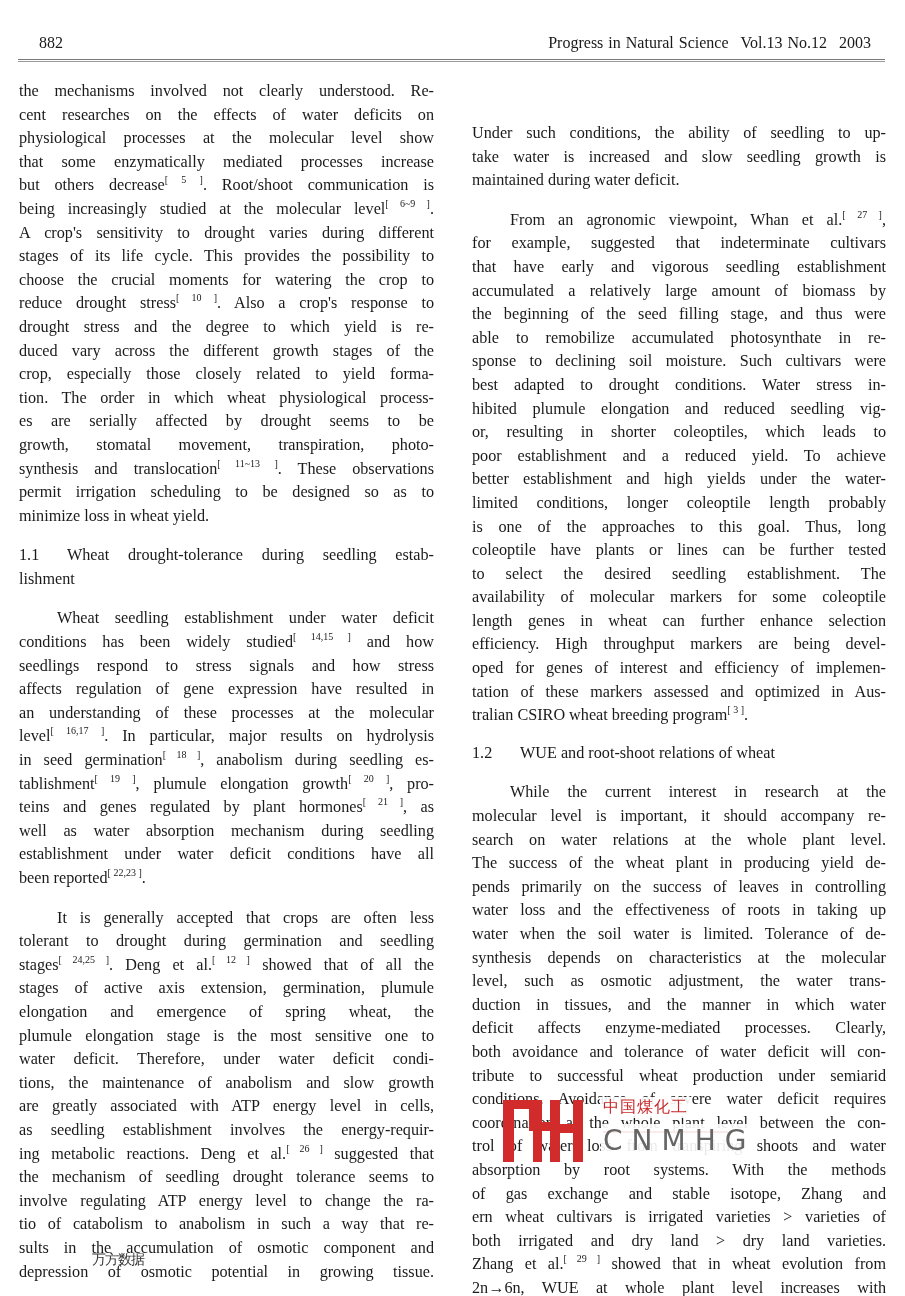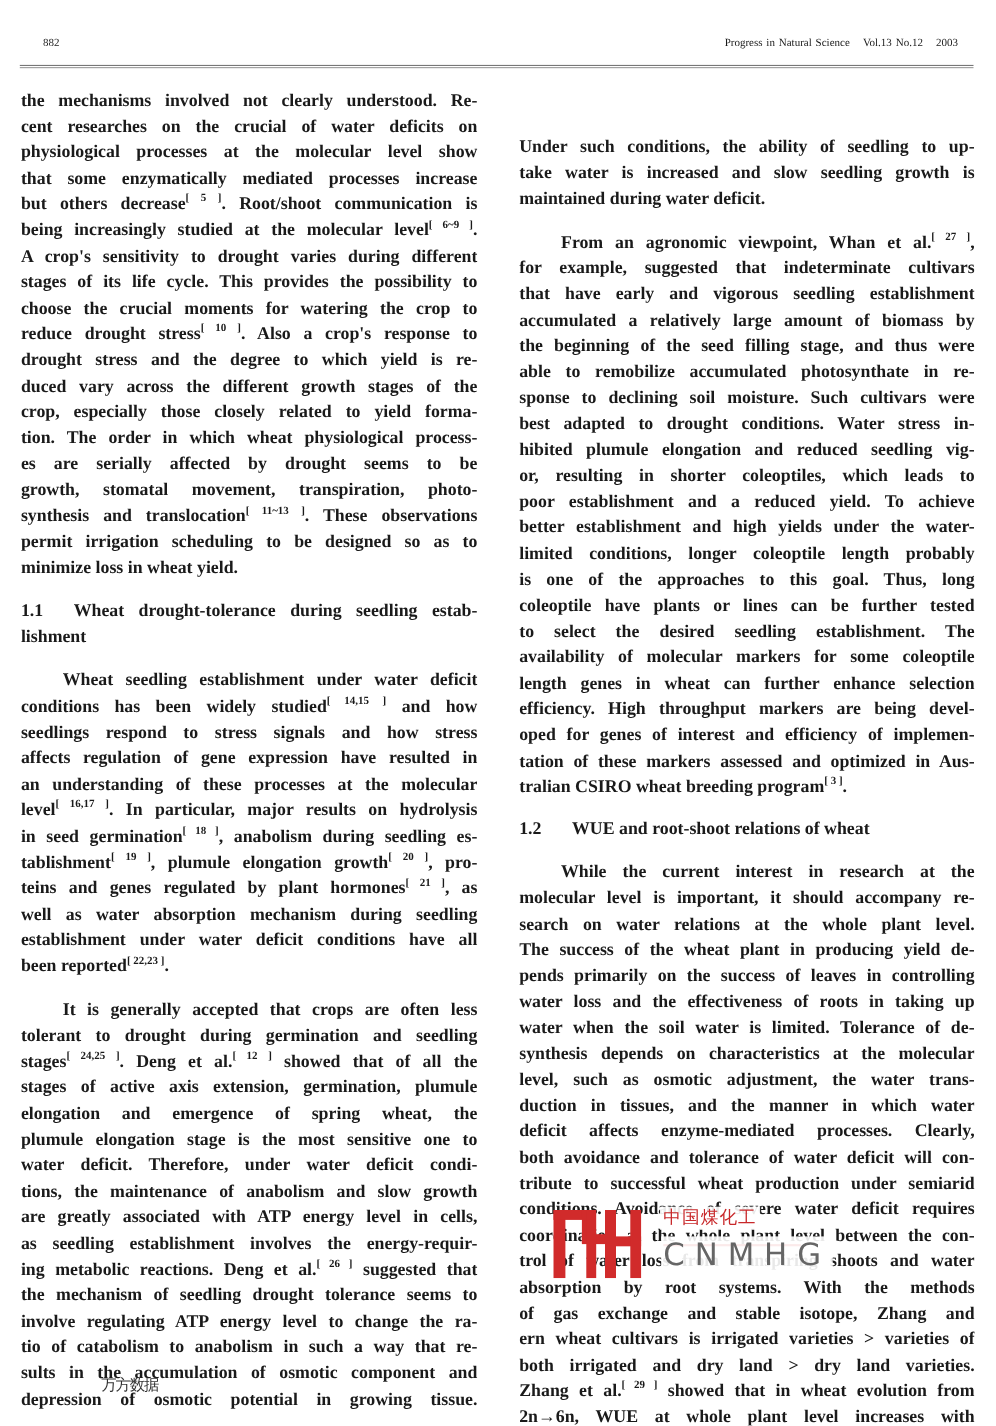--- a/index.html
+++ b/index.html
@@ -1,23 +1,23 @@
 <!DOCTYPE html>
 <html><head>
 <meta charset="utf-8">
 <style>
   html, body { margin: 0; padding: 0; background: #ffffff; }
   body { width: 905px; height: 1296px; position: relative; overflow: hidden; color: #1a1a1a;
          font-family: "Liberation Serif", "DejaVu Serif", serif; }
-  .running-head { position: absolute; left: 20px; right: 20px; top: 34px; height: 18px; font-size: 10px; }
+  .running-head { position: absolute; left: 20px; right: 20px; top: 34px; height: 18px; font-size: 16px; }
   .running-head .pg { position: absolute; left: 19px; top: 0; }
   .running-head .jr { position: absolute; right: 14px; top: 0; word-spacing: 1px; }
   .running-head .jr span + span { margin-left: 12px; }
   .head-rule { position: absolute; left: 18px; right: 20px; top: 59px; height: 1px; border-top: 1px solid #777; border-bottom: 1px solid #999; }
-  .col { position: absolute; top: 80px; font-size: 16.2px; font-weight: bold; }
+  .col { position: absolute; top: 80px; font-size: 16.2px; }
   .col.left { left: 19px; width: 415px; }
   .col.right { left: 472px; width: 414px; margin-top: 42px; }
   .ln { height: 23.6px; line-height: 23.6px; white-space: nowrap; text-align: justify; text-align-last: justify; overflow: hidden; }
   .ln.last { text-align-last: left; }
   .ln.indent { padding-left: 38px; }
   .gap { height: 16px; }
   .gap-s { height: 14px; }
   sup { font-size: 10px; line-height: 0; vertical-align: 7px; }
   .sec-num { display: inline-block; width: 48px; }
   .logo { position: absolute; left: 503px; top: 1100px; width: 230px; height: 66px; }
@@ -32,21 +32,21 @@
 
 <div class="running-head">
   <span class="pg">882</span>
   <span class="jr"><span>Progress in Natural Science</span><span>Vol.13 No.12</span><span>2003</span></span>
 </div>
 <div class="head-rule"></div>
 
 <div class="col left">
   <div>
       <div class="ln"><span>the mechanisms involved not clearly understood. Re-</span></div>
-      <div class="ln"><span>cent researches on the crucial of water deficits on</span></div>
+      <div class="ln"><span>cent researches on the effects of water deficits on</span></div>
       <div class="ln"><span>physiological processes at the molecular level show</span></div>
       <div class="ln"><span>that some enzymatically mediated processes increase</span></div>
       <div class="ln"><span>but others decrease</span><sup>[ 5 ]</sup><span>. Root/shoot communication is</span></div>
       <div class="ln"><span>being increasingly studied at the molecular level</span><sup>[ 6~9 ]</sup><span>.</span></div>
       <div class="ln"><span>A crop's sensitivity to drought varies during different</span></div>
       <div class="ln"><span>stages of its life cycle. This provides the possibility to</span></div>
       <div class="ln"><span>choose the crucial moments for watering the crop to</span></div>
       <div class="ln"><span>reduce drought stress</span><sup>[ 10 ]</sup><span>. Also a crop's response to</span></div>
       <div class="ln"><span>drought stress and the degree to which yield is re-</span></div>
       <div class="ln"><span>duced vary across the different growth stages of the</span></div>

